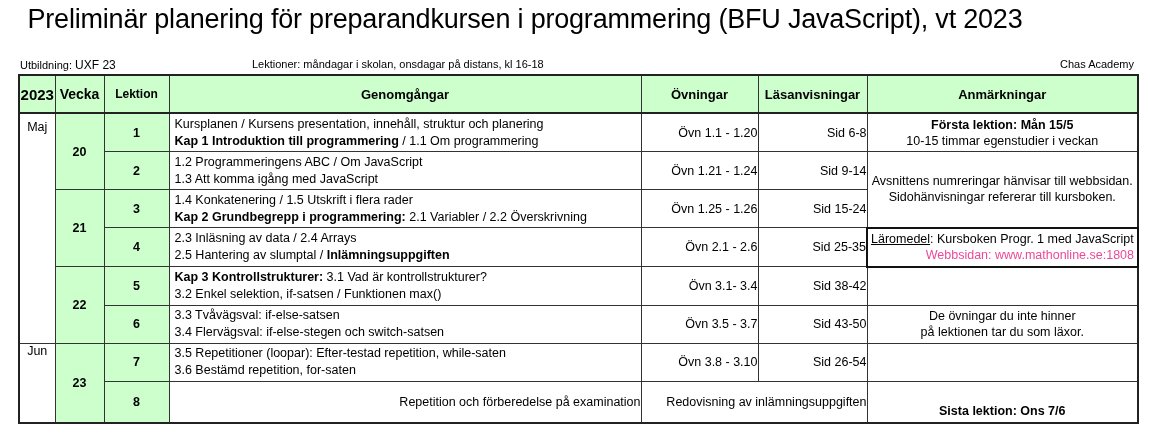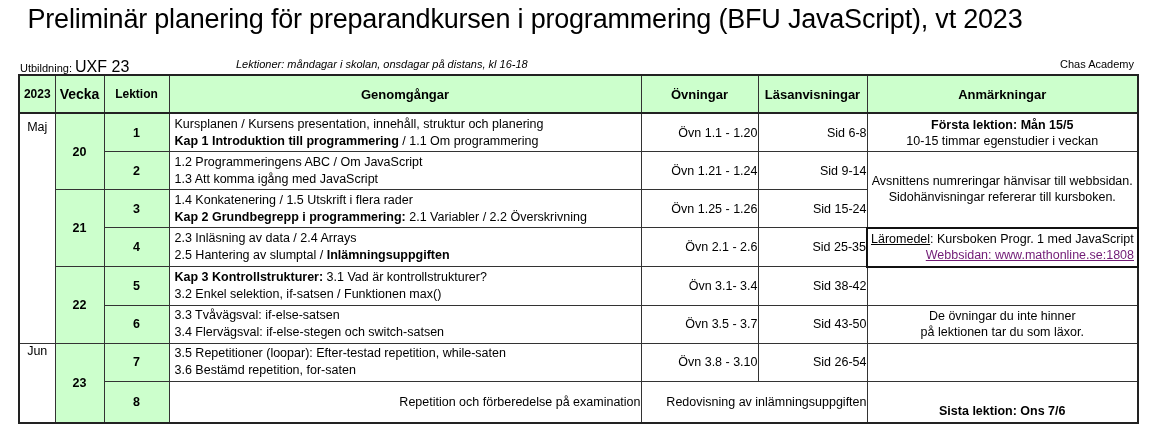--- a/index.html
+++ b/index.html
@@ -1,52 +1,52 @@
 <!DOCTYPE html>
 <html><head>
 <meta charset="utf-8">
 <style>
   html, body { margin: 0; padding: 0; background: #ffffff; }
   body { width: 1150px; height: 437px; position: relative; overflow: hidden;
          font-family: "Liberation Sans", sans-serif; color: #000; }
   .title { position: absolute; left: 0; top: 4px; width: 1050px; text-align: center;
            font-size: 27px; font-weight: normal; letter-spacing: -0.2px; }
   .meta { position: absolute; top: 58px; font-size: 11px; }
-  .meta .small { font-size: 16px; }
+  .meta .small { font-size: 12px; }
   table.plan { position: absolute; left: 18px; top: 74px; border-collapse: collapse;
                table-layout: fixed; width: 1119px; border: 2px solid #222; }
   table.plan th, table.plan td { border: 1px solid #333; padding: 0; font-size: 12.5px; }
   table.plan th { background: #ccffcc; font-weight: bold; height: 36px; font-size: 13px; border-bottom: 2px solid #222; }
-  table.plan th.yr { font-size: 12px; margin-left: 40px; }
+  table.plan th.yr { font-size: 15px; margin-left: 40px; }
   table.plan th.vk { font-size: 14px; }
   table.plan th.lk { font-size: 12px; }
   .green { background: #ccffcc; }
   td.month { vertical-align: top; text-align: center; padding-top: 6px !important; font-size: 12px; border-bottom: none; border-top: none; }
   td.month-bottom { vertical-align: top; text-align: center; font-size: 12px; border-top: none; border-radius: 14px; }
   td.week { text-align: center; font-weight: bold; font-size: 16px; vertical-align: middle; }
   td.lesson { text-align: center; font-weight: bold; font-size: 13px; }
   td.topic { padding-left: 5px !important; line-height: 17px; font-size: 12.5px; }
   td.topic b { font-weight: bold; }
   td.center { text-align: right; font-size: 12.5px; }
   td.note { text-align: center; font-size: 11px; line-height: 16px; }
   td.note-box { border: 2px solid #111 !important; font-size: 11px; line-height: 16px; padding: 0 3px !important; }
   .u { text-decoration: underline; }
-  .link { color: #701a75; text-decoration: underline; display: block; text-align: right; }
+  .link { color: #ec4899; display: block; text-align: right; }
   tr.r td { height: 37px; }
 </style>
 </head>
 <body>
 
 <div class="title">Preliminär planering för preparandkursen i programmering (BFU JavaScript), vt 2023</div>
 
 <div class="meta" style="left:20px;">
   <span>Utbildning:</span>
   <span class="small">UXF 23</span>
 </div>
-<div class="meta" style="left:236px;font-style:italic;">Lektioner: måndagar i skolan, onsdagar på distans, kl 16-18</div>
+<div class="meta" style="left:252px;">Lektioner: måndagar i skolan, onsdagar på distans, kl 16-18</div>
 <div class="meta" style="right:16px;">Chas Academy</div>
 
 <table class="plan">
   <colgroup>
     <col style="width:36px">
       <col style="width:49px">
       <col style="width:65px">
       <col style="width:472px">
     <col style="width:117px">
       <col style="width:109px">

